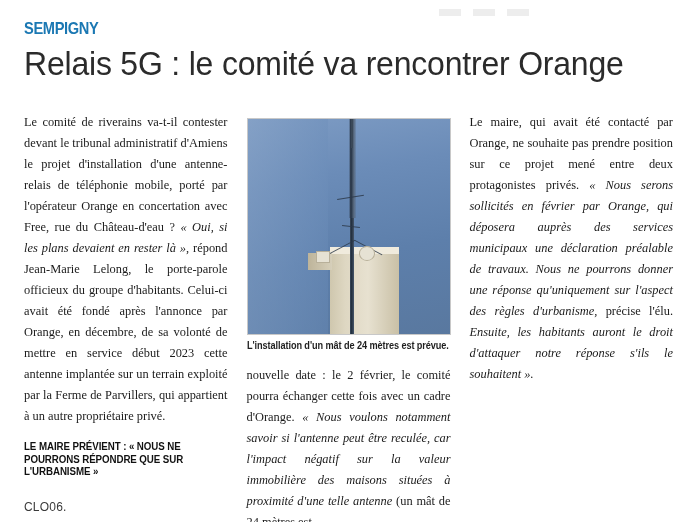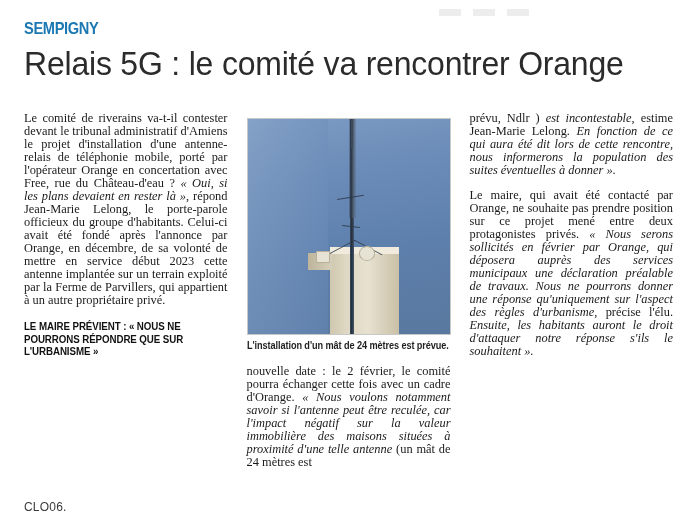--- a/index.html
+++ b/index.html
@@ -78,21 +78,21 @@
     display: flex;
     gap: 19px;
   }
   .col {
     width: 204px;
     position: relative;
   }
 
   .body-text {
     font-size: 12.4px;
-    line-height: 13px;
+    line-height: 21px;
     text-align: justify;
     text-justify: inter-word;
     margin: 0;
     hyphens: manual;
     color: #1a1a1a;
   }
   .body-text + .body-text { margin-top: 12px; }
   .body-text i, .body-text em { font-style: italic; }
 
   .subhead {
@@ -288,21 +288,20 @@
 
           <div class="photo-border"></div>
         </div>
         <div class="caption">L'installation d'un mât de 24 mètres est prévue.</div>
       </div>
 
       <p class="body-text after-photo"><span>nouvelle date : le 2 février, le comité pourra échanger cette fois avec un cadre d'Orange. </span><em>« Nous voulons notamment savoir si l'antenne peut être reculée, car l'impact négatif sur la valeur immobilière des maisons situées à proximité d'une telle antenne</em><span> (un mât de 24 mètres est</span></p>
     </div>
 
     <div class="col">
-      <p class="body-text"><span>prévu, Ndlr ) </span><em>est incontestable</em><span>, estime Jean-Marie Lelong. </span><em>En fonction de ce qui aura été dit lors de cette rencontre, nous informerons la population des suites éventuelles à donner ».</em></p>
 
       <p class="body-text"><span>Le maire, qui avait été contacté par Orange, ne souhaite pas prendre position sur ce projet mené entre deux protagonistes privés. </span><em>« Nous serons sollicités en février par Orange, qui déposera auprès des services municipaux une déclaration préalable de travaux. Nous ne pourrons donner une réponse qu'uniquement sur l'aspect des règles d'urbanisme</em><span>, précise l'élu. </span><em>Ensuite, les habitants auront le droit d'attaquer notre réponse s'ils le souhaitent ».</em></p>
 
     </div>
 
   </div>
 
   <div class="footer-code">CLO06.</div>
 
 </div>

